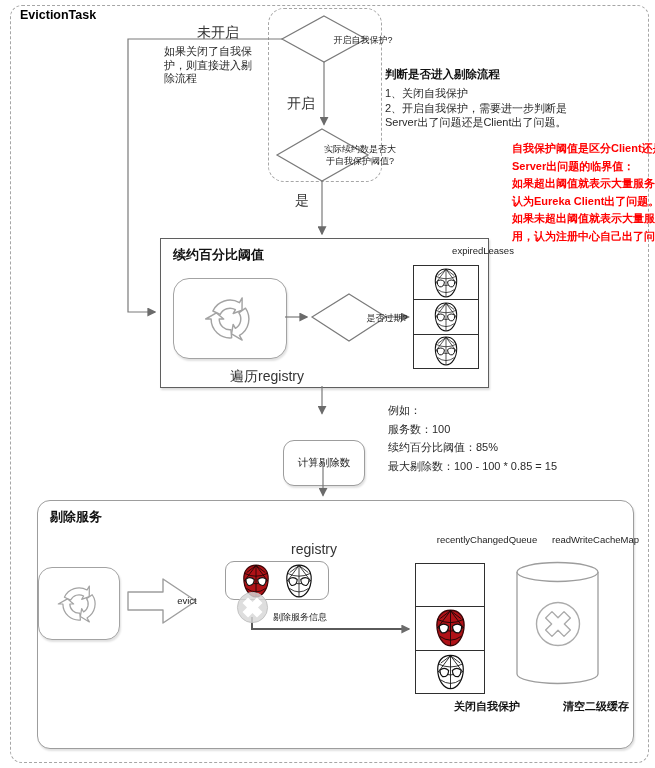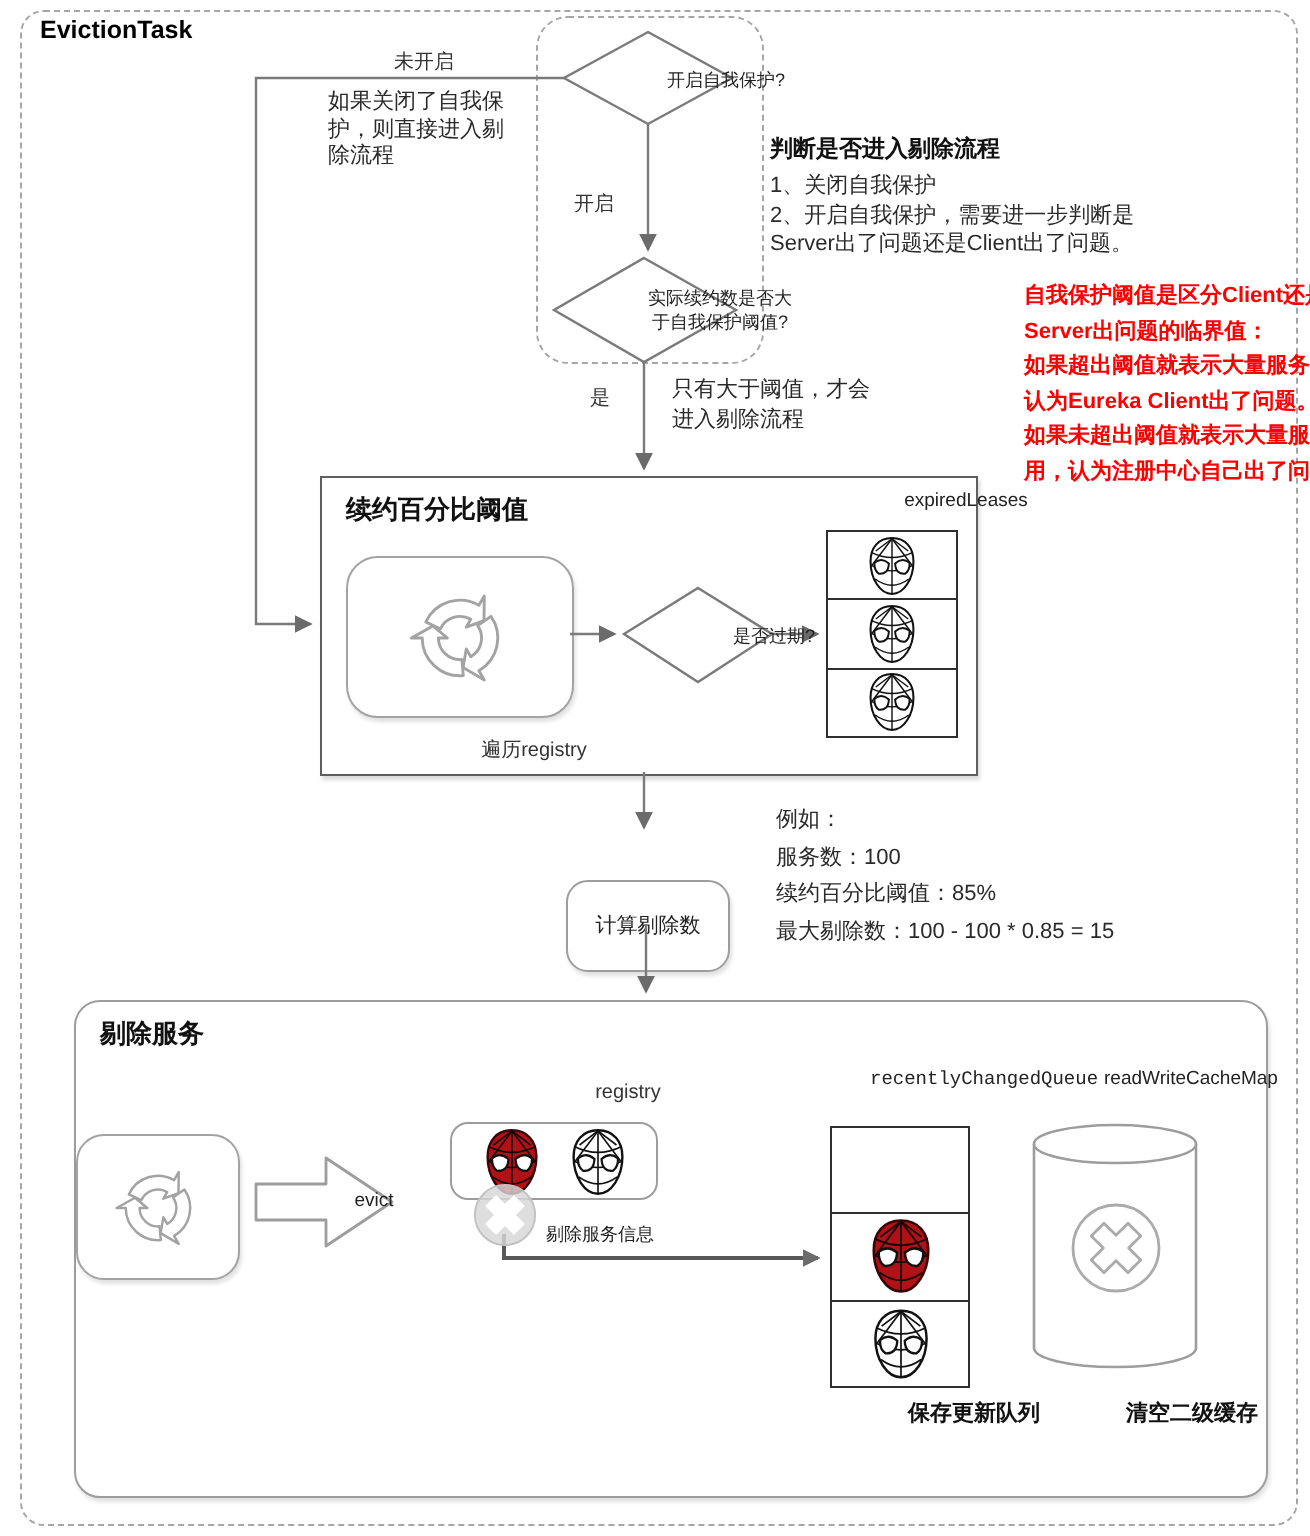--- a/index.html
+++ b/index.html
@@ -24,21 +24,21 @@
   .stack{position:absolute;z-index:1;display:flex;flex-direction:column;background:#fff;border:1px solid #2f2f2f;}
   .stack .cell{flex:1;display:flex;align-items:center;justify-content:center;border-top:1px solid #2f2f2f;}
   .stack .cell:first-child{border-top:none;}
   
   .pairbox{position:absolute;z-index:1;background:#fff;border:1.2px solid #9d9d9d;border-radius:9px;
         display:flex;align-items:center;justify-content:center;gap:13px;}
   
   .pre{white-space:pre-line;}
   .c{text-align:center;padding-left:38px;}
   .small9{font-size:9px;}
-  .small10{font-size:10px;color:#333;}
+  .small10{font-size:14px;color:#333;}
   .t11{font-size:11px;line-height:13.5px;color:#2a2a2a;}
   .red-note{font-size:11px;font-weight:bold;line-height:17.5px;color:#ff0000;margin-left:48px;}
   .bold-cap{font-size:11px;font-weight:bold;color:#111;}
 </style>
 </head>
 <body>
 
 <div class="canvas">
 
   <div class="dashed" style="left:10px;top:5px;width:637px;height:756px;"></div>
@@ -196,22 +196,20 @@
   </svg>
 
   <div class="lbl" style="left:20px;top:8px;font-size:12.5px;font-weight:bold;color:#000;">EvictionTask</div>
 
   <div class="lbl small10" style="left:197px;top:24px;">未开启</div>
   <div class="lbl small10" style="left:287px;top:95px;">开启</div>
   <div class="lbl small10" style="left:295px;top:192px;">是</div>
 
   <div class="lbl t11" style="left:164px;top:45px;width:93px;">如果关闭了自我保护，则直接进入剔除流程</div>
 
-  <div class="lbl t11 pre" style="left:336px;top:188px;width:100px;line-height:15px;">只有大于阈值，才会
-进入剔除流程</div>
 
   <div class="lbl" style="left:385px;top:67px;width:185px;">
     <div style="font-size:11.5px;font-weight:bold;color:#111;margin-bottom:4px;">判断是否进入剔除流程</div>
     <div class="pre" style="font-size:11px;line-height:14.5px;color:#2a2a2a;">1、关闭自我保护
 2、开启自我保护，需要进一步判断是
 Server出了问题还是Client出了问题。</div>
   </div>
 
   <div class="lbl red-note pre" style="left:464px;top:140px;width:184px;">自我保护阈值是区分Client还是
 Server出问题的临界值：
@@ -232,19 +230,19 @@
 服务数：100
 续约百分比阈值：85%
 最大剔除数：100 - 100 * 0.85 = 15</div>
 
 
   <div class="lbl c" style="left:131px;top:595px;width:36px;font-size:9.5px;">evict</div>
 
   <div class="lbl small10 c" style="left:246px;top:541px;width:60px;">registry</div>
   <div class="lbl small9" style="left:273px;top:611px;">剔除服务信息</div>
 
-  <div class="lbl c" style="left:397px;top:534px;width:104px;font-size:9.5px;font-family:Liberation Mono, monospace;">recentlyChangedQueue</div>
+  <div class="lbl c" style="left:397px;top:534px;width:104px;font-size:9.5px;">recentlyChangedQueue</div>
   <div class="lbl c" style="left:511px;top:534px;width:93px;font-size:9.5px;">readWriteCacheMap</div>
 
-  <div class="lbl bold-cap c" style="left:404px;top:699px;width:90px;">保存更新队列</div>
+  <div class="lbl bold-cap c" style="left:404px;top:699px;width:90px;">关闭自我保护</div>
   <div class="lbl bold-cap c" style="left:512px;top:699px;width:92px;">清空二级缓存</div>
 
 </div>
 
 </body></html>

